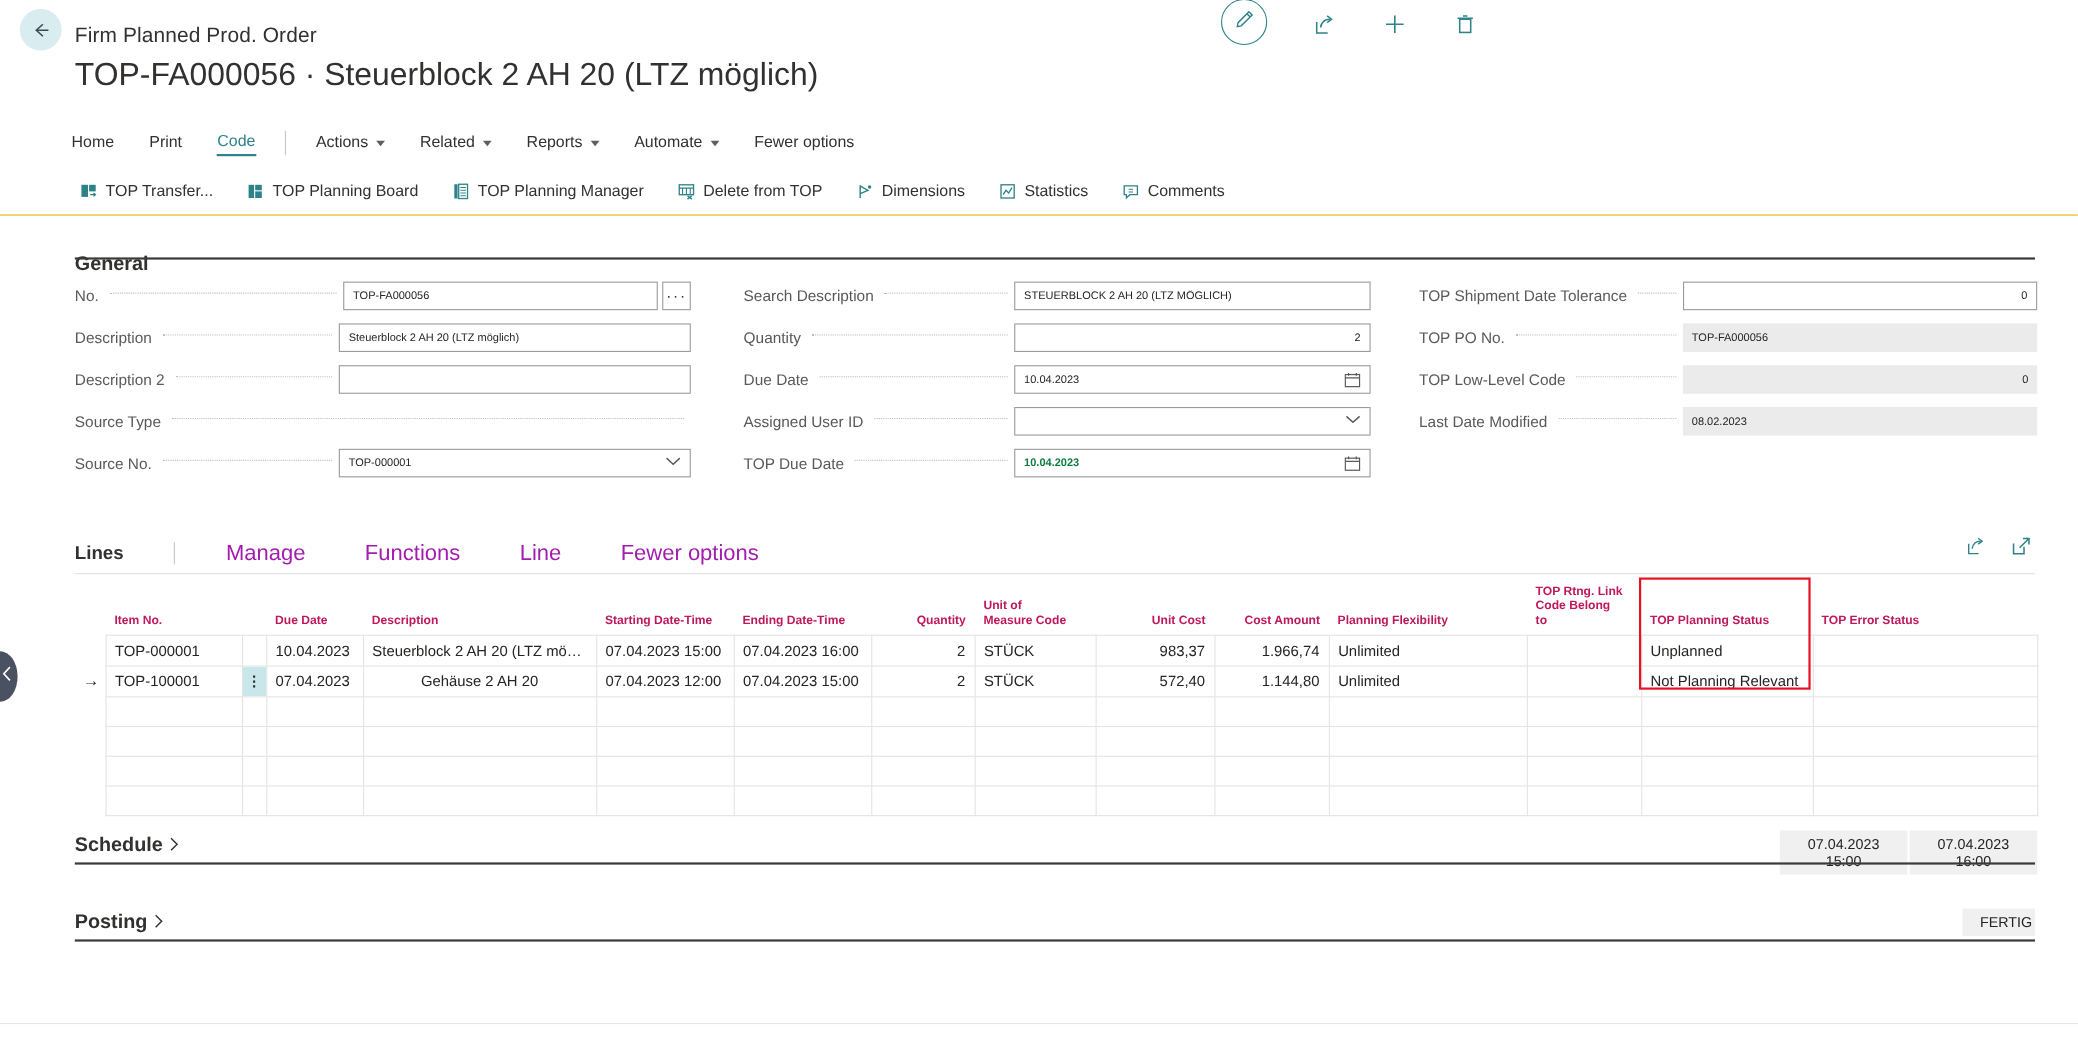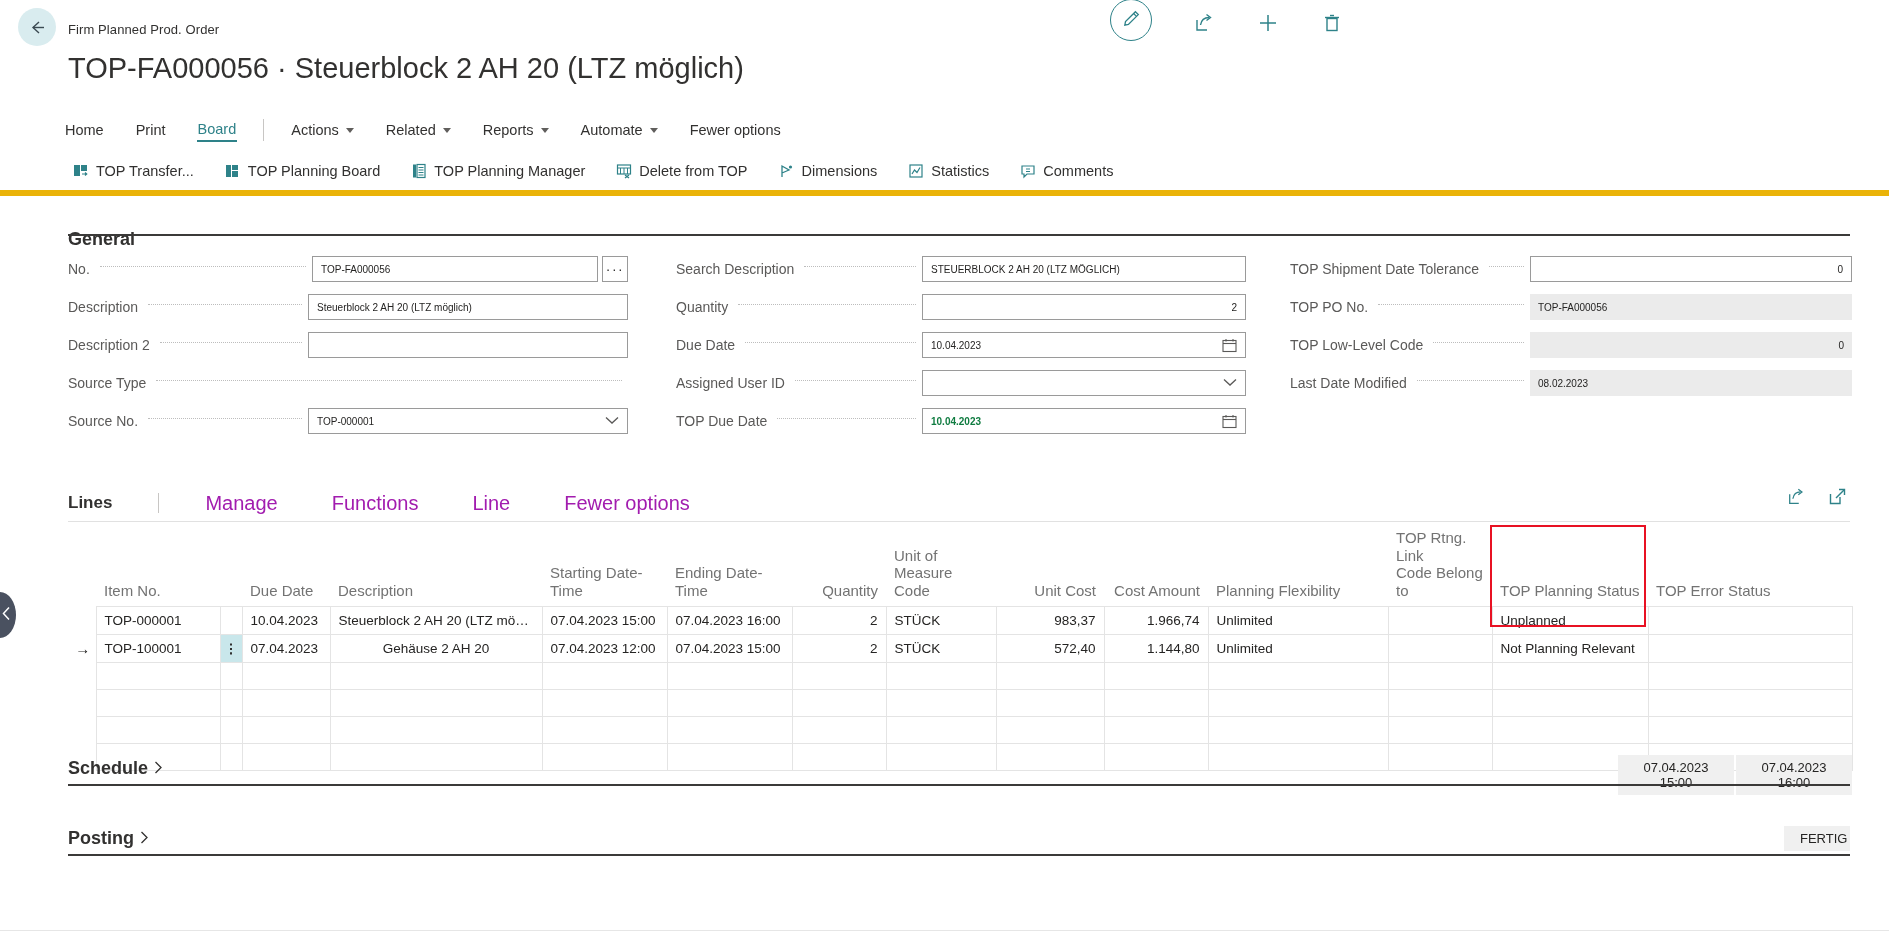--- a/index.html
+++ b/index.html
@@ -18,21 +18,21 @@
   .topbar { position: relative; height: 58px; }
   .back-btn {
     position: absolute; left: 18px; top: 8px;
     width: 38px; height: 38px; border-radius: 50%;
     background: #d9ecef; display: flex; align-items: center; justify-content: center;
     cursor: pointer;
   }
   .back-btn svg { display:block; }
   .breadcrumb {
     position: absolute; left: 68px; top: 22px;
-    font-size: 13px; color: #323130; letter-spacing: .1px;
+    font-size: 19px; color: #323130; letter-spacing: .1px;
   }
   .top-icons { position: absolute; left: 1110px; top: 8px; display: flex; align-items: center; gap: 40px; }
   .tip-btn { width: 24px; height: 24px; display:flex; align-items:center; justify-content:center; cursor: pointer; }
   .edit-circle {
     width: 42px; height: 42px; border-radius: 50%;
     border: 1.4px solid #2e8289; display: flex; align-items: center; justify-content: center;
     cursor: pointer; margin-top: -9px;
   }
 
   
@@ -51,21 +51,21 @@
     display: flex; align-items: center; gap: 7px; padding: 3px 1px; white-space: nowrap;
   }
   .rb-item.active { color: #2e8289; border-bottom: 2px solid #2e8289; padding-bottom: 3px; }
   .rb-sep { width: 1px; height: 22px; background: #c8c6c4; margin: 0 26px 0 -4px; }
   .caret { width: 0; height: 0; border-left: 4.5px solid transparent; border-right: 4.5px solid transparent; border-top: 5px solid #605e5c; }
 
   
   .actionbar {
     position: absolute; left: 0; top: 152px; width: 1889px; height: 44px;
     display: flex; align-items: center; padding-left: 72px;
-    border-bottom: 6px solid #eab308;
+    border-bottom: 1px solid #eab308;
   }
   .ab-item {
     display: flex; align-items: center; gap: 7px; margin-right: 30px;
     font-size: 14.5px; color: #323130; cursor: pointer; white-space: nowrap;
   }
   .ab-ico { width: 17px; height: 17px; display: flex; align-items: center; justify-content: center; }
 
   
   .sec-title {
     position: absolute; font-size: 18px; font-weight: 600; color: #323130; margin-top: 21px;
@@ -101,21 +101,21 @@
   .lines-title { font-size: 17px; font-weight: 600; color: #323130; margin-right: 22px; }
   .lb-sep { width: 1px; height: 20px; background: #c8c6c4; margin-right: 22px; }
   .lb-item { font-size: 20px; color: #a21caf; margin-right: 30px; cursor: pointer; white-space: nowrap; }
   .lines-icons { position: absolute; right: 42px; top: 487px; display: flex; gap: 22px; }
   .lines-rule { position: absolute; left: 68px; top: 521px; width: 1782px; height: 1px; background: #e1e1e1; }
 
   
   .tbl-wrap { position: absolute; left: 70px; top: 525px; width: 1782px; }
   table.lines { border-collapse: collapse; width: 1782px; table-layout: fixed; font-size: 13.5px; }
   table.lines th {
-    font-weight: 400; color: #737373; font-size: 15px; text-align: left;
+    font-weight: 700; color: #be185d; font-size: 11px; text-align: left;
     vertical-align: bottom; padding: 4px 8px 6px 8px; height: 52px; border: none;
     line-height: 1.18;
   }
   table.lines th.num { text-align: right; }
   table.lines td {
     border: 1px solid #e4e4e4; padding: 4px 8px; height: 28px; color: #252423;
     white-space: nowrap; overflow: hidden; text-overflow: ellipsis;
   }
   table.lines td.num { text-align: right; }
   table.lines tr.empty td { height: 27px; }
@@ -198,21 +198,21 @@
   <div class="page-title">TOP-FA000056 · Steuerblock 2 AH 20 (LTZ möglich)</div>
 
   <div class="ribbon">
     <div class="rb-item">
         <span>Home</span>
       </div>
     <div class="rb-item">
         <span>Print</span>
       </div>
     <div class="rb-item active">
-        <span>Board</span>
+        <span>Code</span>
       </div>
     <div class="rb-sep"></div>
     <div class="rb-item">
         <span>Actions</span>
         <i class="caret"></i>
       </div>
     <div class="rb-item">
         <span>Related</span>
         <i class="caret"></i>
       </div>

